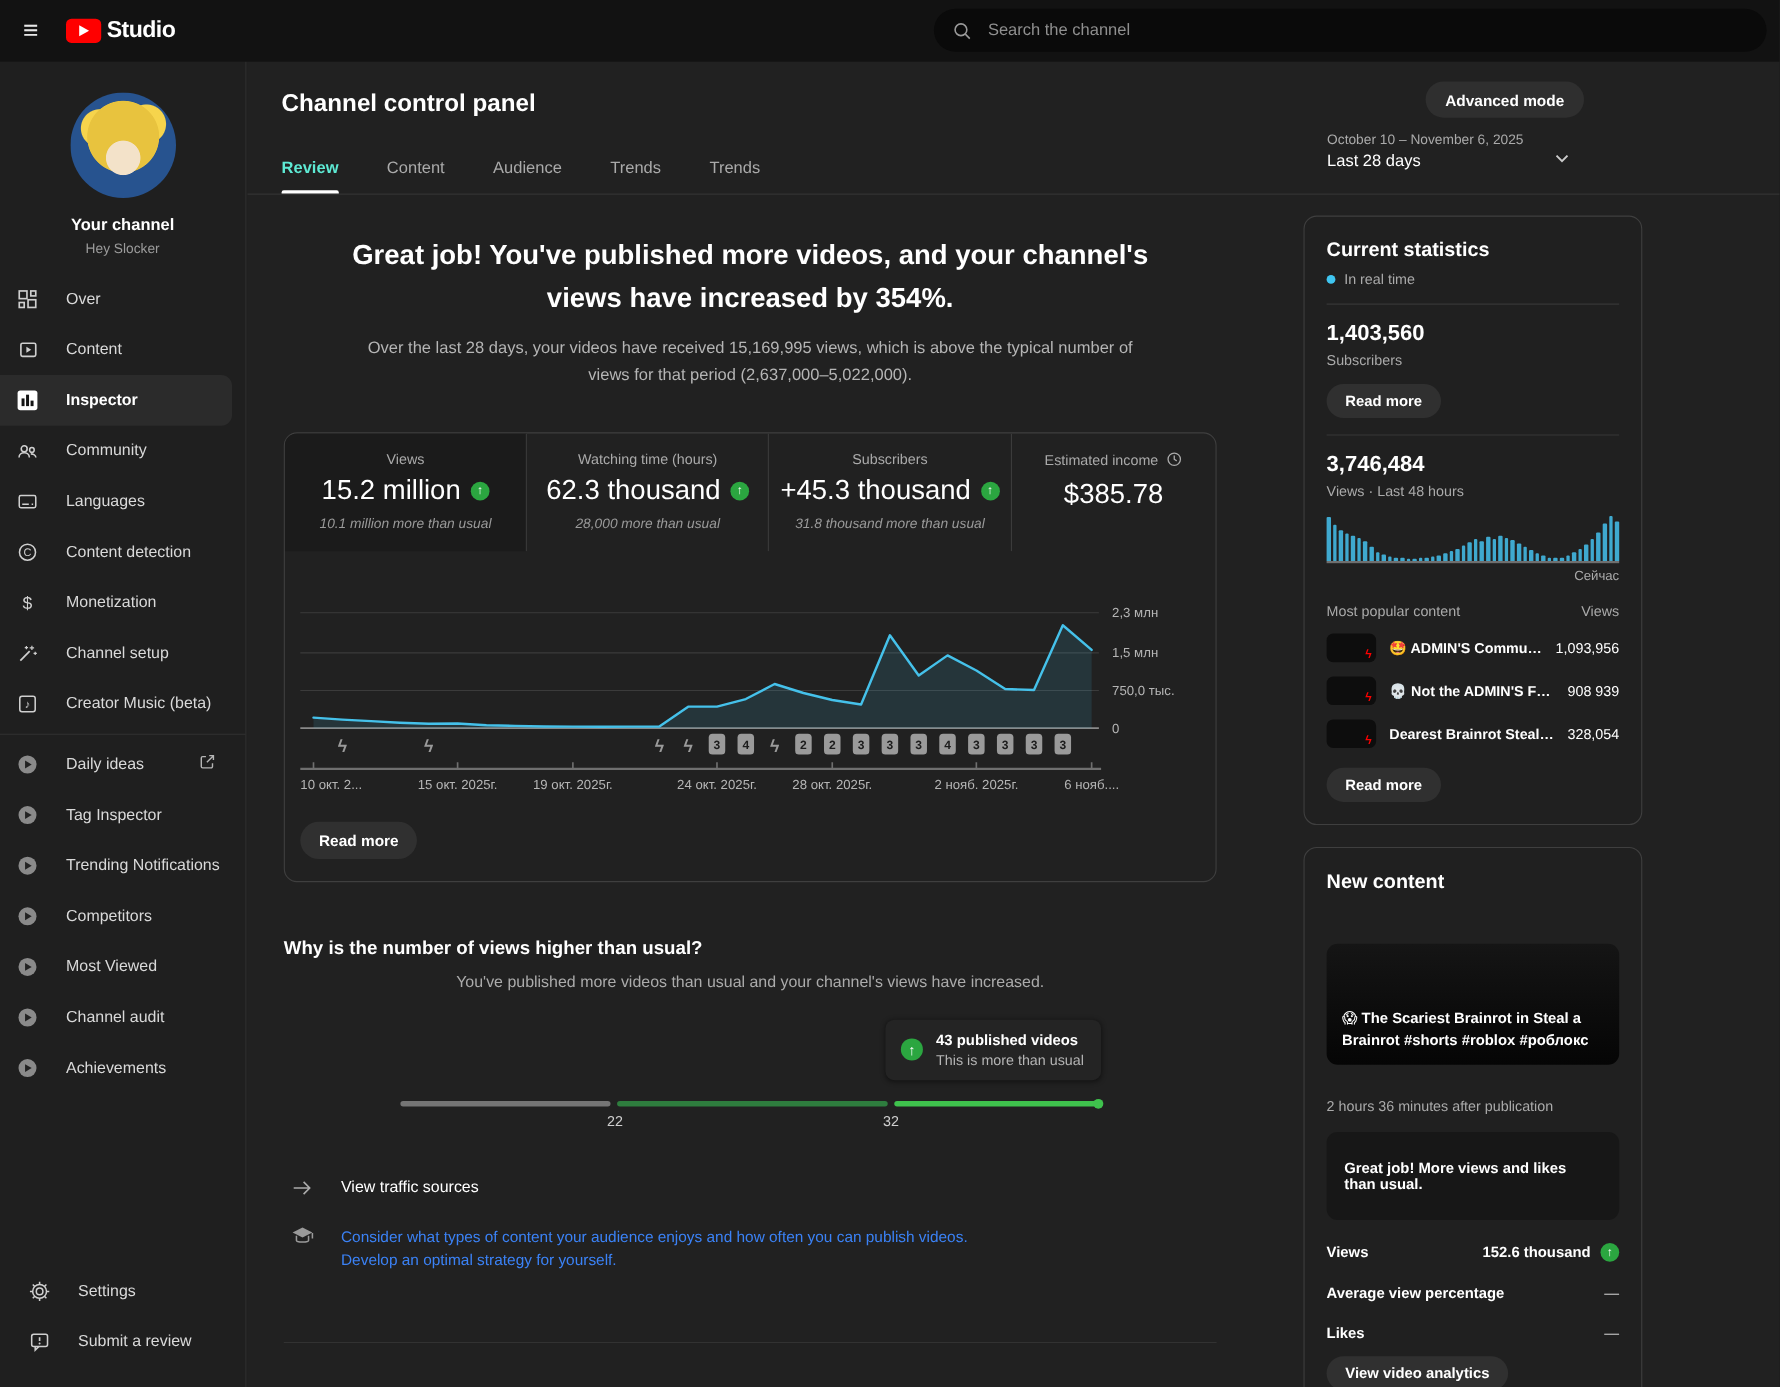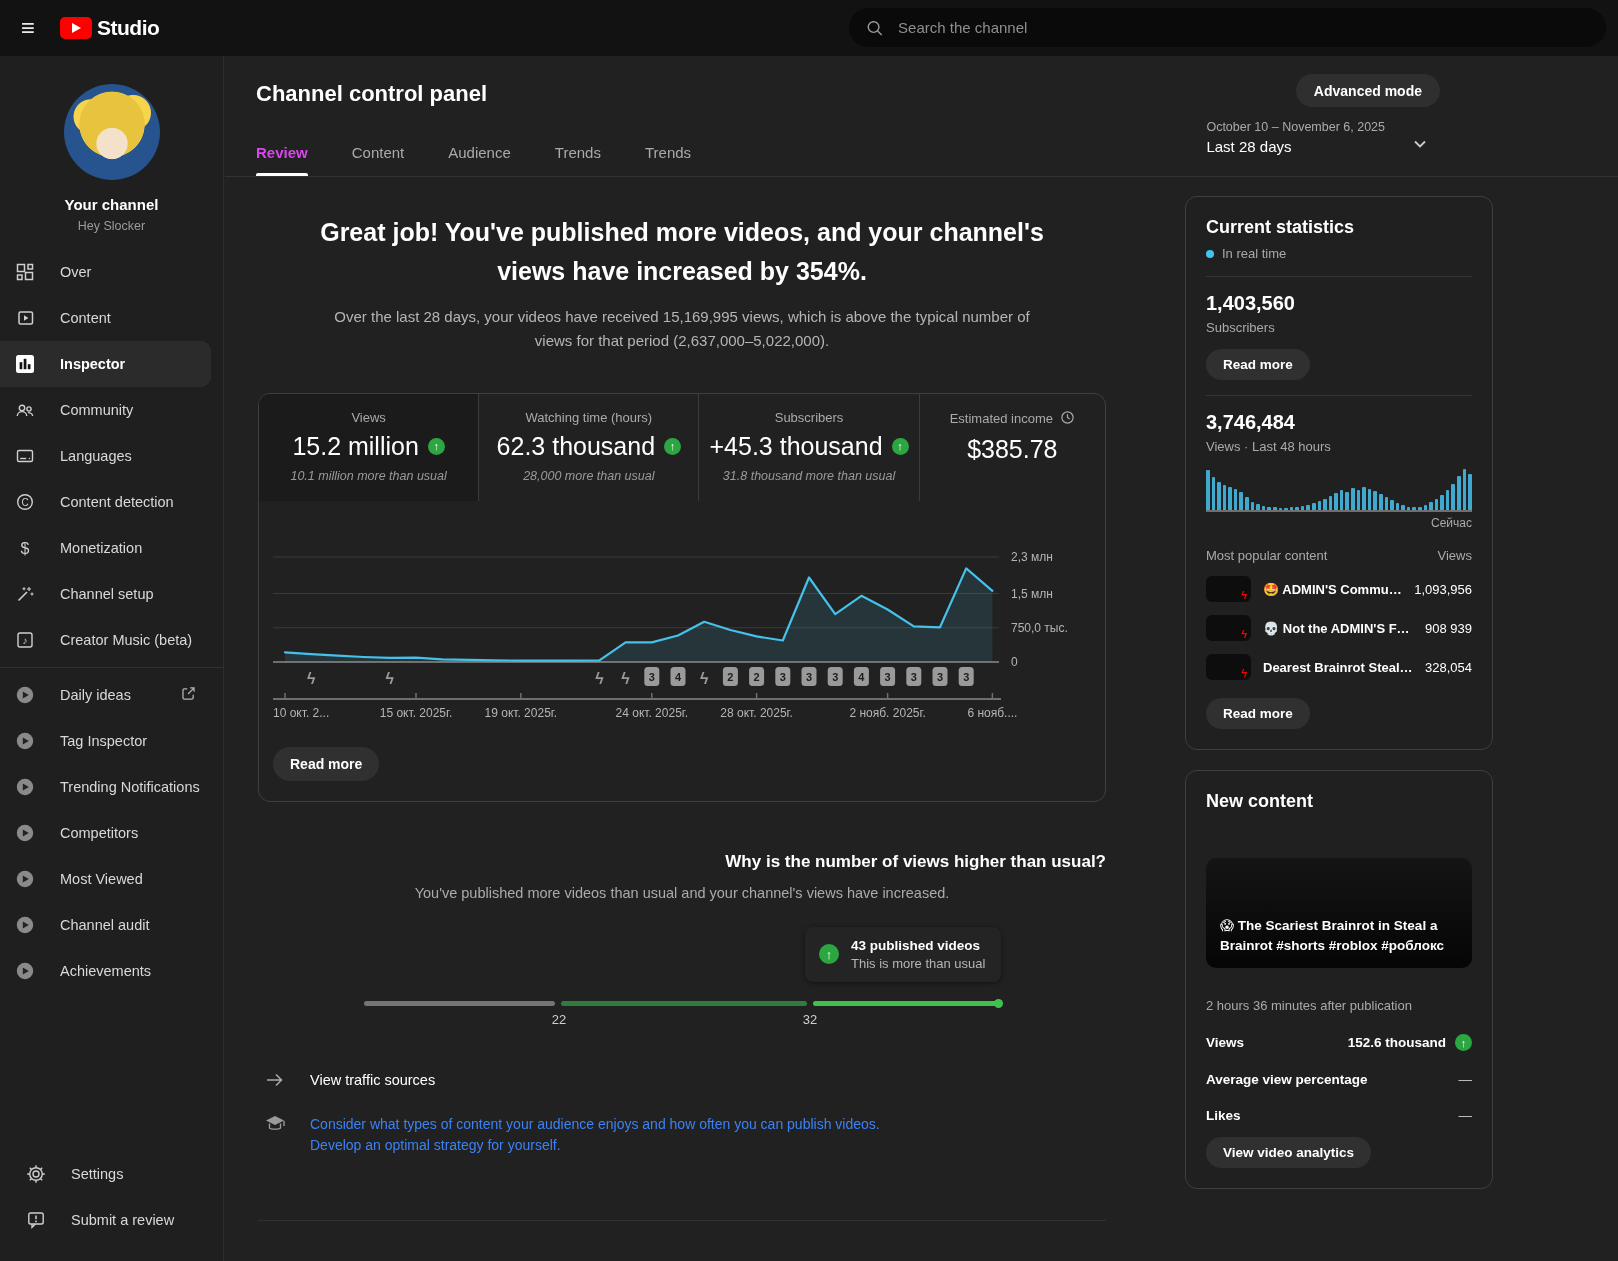--- a/index.html
+++ b/index.html
@@ -38,21 +38,21 @@
   .side-sep { border-top:1px solid rgba(255,255,255,0.08); margin:4px 0; }
   .ext-icon { position:absolute; right:26px; color:#b5b5b5; }
   #sidebar-footer { position:absolute; bottom:18px; left:0; right:0;margin-left:11px; }
 
   
   #main { position:absolute; top:56px; left:225px; right:0; bottom:0; background:#212121; }
   #main-header { position:absolute; top:0; left:0; right:0; height:121px; border-bottom:1px solid rgba(255,255,255,0.08); }
   .page-title { position:absolute; left:31px; top:25px; font-size:22px; font-weight:700; }
   #tabs { position:absolute; left:31px; bottom:0; display:flex; gap:44px; }
   .tab { font-size:15px; color:#aaa; padding-bottom:15px; cursor:pointer; position:relative; }
-  .tab.active { color:#d946ef; font-weight:700; }
+  .tab.active { color:#5eead4; font-weight:700; }
   .tab.active::after { content:""; position:absolute; left:0; right:0; bottom:0; height:3px; background:#fff; border-radius:2px 2px 0 0; }
   .adv-btn { position:absolute; right:178px; top:18px; height:33px; padding:0 18px; background:#2f2f2f; border:none; border-radius:17px; color:#fff; font-size:14px; font-weight:700; font-family:inherit; cursor:pointer; }
   .date-block { position:absolute; right:233px; top:64px; text-align:left; cursor:pointer; }
   .date-range { font-size:12.5px; color:#aaa; }
   .date-period { font-size:15px; color:#fff; margin-top:4px; }
   .date-chevron { position:absolute; right:188px; top:78px; cursor:pointer; }
 
   .center-col { position:absolute; left:33px; top:121px; width:848px; }
   .hero-title { margin-top:36px; text-align:center; font-size:25px; font-weight:700; line-height:1.55; padding:0 60px; }
   .hero-sub { margin-top:14px; text-align:center; font-size:15px; color:#b5b5b5; line-height:1.6; padding:0 56px; }
@@ -65,21 +65,21 @@
   .metric.active { background:#1b1b1b; }
   .m-label { font-size:13px; color:#aaa; display:flex; align-items:center; justify-content:center; gap:7px; }
   .m-value { margin-top:7px; font-size:25px; font-weight:400; color:#fff; display:flex; align-items:center; justify-content:center; gap:9px; }
   .m-delta { margin-top:8px; font-size:12.5px; font-style:italic; color:#9a9a9a; min-height:15px; }
   .chip-up { width:17px; height:17px; border-radius:50%; background:#2ba640; color:#fff; font-size:11px; font-weight:700; display:inline-flex; align-items:center; justify-content:center; flex:none; }
   .chart-wrap { position:relative; height:228px; }
   .card-readmore { margin:18px 0 20px 14px; }
   .pill-btn { display:inline-block; background:#303030; border:none; border-radius:18px; color:#fff; font-size:14px; font-weight:700; font-family:inherit; padding:9px 17px; cursor:pointer; }
 
   
-  .why-title { margin-top:50px; text-align:right; font-size:17px; font-weight:700; }
+  .why-title { margin-top:50px; text-align:left; font-size:17px; font-weight:700; }
   .why-sub { margin-top:13px; text-align:center; font-size:14.5px; color:#ababab; }
   .tip-row { position:relative; height:62px; margin-top:26px; }
   .tip-box { position:absolute; left:547px; top:0; background:#242424; border-radius:8px; padding:11px 16px 11px 14px; display:flex; align-items:center; gap:12px; box-shadow:0 1px 5px rgba(0,0,0,0.45); }
   .tip-chip { width:20px; height:20px; border-radius:50%; background:#2ba640; color:#fff; font-size:13px; font-weight:700; display:flex; align-items:center; justify-content:center; flex:none; }
   .tip-main { font-size:13.5px; font-weight:700; }
   .tip-note { font-size:13px; color:#b5b5b5; margin-top:3px; }
   .prog-wrap { width:636px; margin:12px auto 0; }
   .prog-bar { display:flex; gap:6px; position:relative; align-items:center; }
   .prog-seg { height:5px; border-radius:3px; }
   .prog-dot { position:absolute; right:-3px; top:-2px; width:9px; height:9px; border-radius:50%; }
@@ -613,20 +613,21 @@
           </div>
         <button class="pill-btn sm" style="margin-top:18px">Read more</button>
       </div>
 
       <div class="side-card">
         <div class="card-title">New content</div>
         <div class="nc-thumb">
           <div class="nc-thumb-title">😱 The Scariest Brainrot in Steal a Brainrot #shorts #roblox #роблокс</div>
         </div>
         <div class="nc-published">2 hours 36 minutes after publication</div>
+        <div class="nc-callout">Great job! More views and likes than usual.</div>
         <div id="nc-rows">
             <div class="nc-row">
               <span class="lab">Views</span>
               <span class="val">
                 <span>152.6 thousand</span>
                 <span class="chip-up">↑</span>
               </span>
             </div>
             <div class="nc-row">
               <span class="lab">Average view percentage</span>

